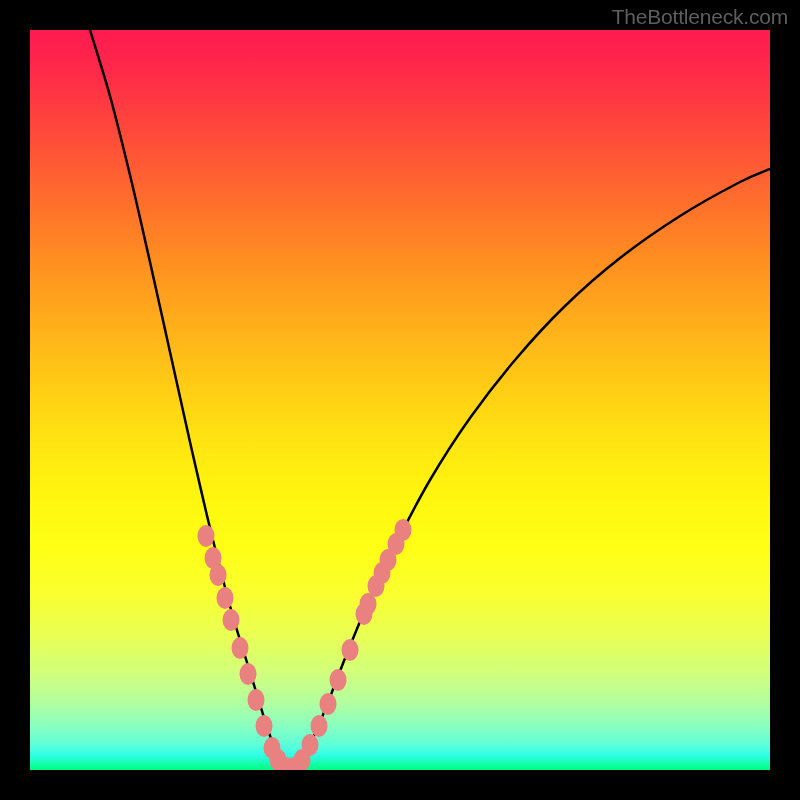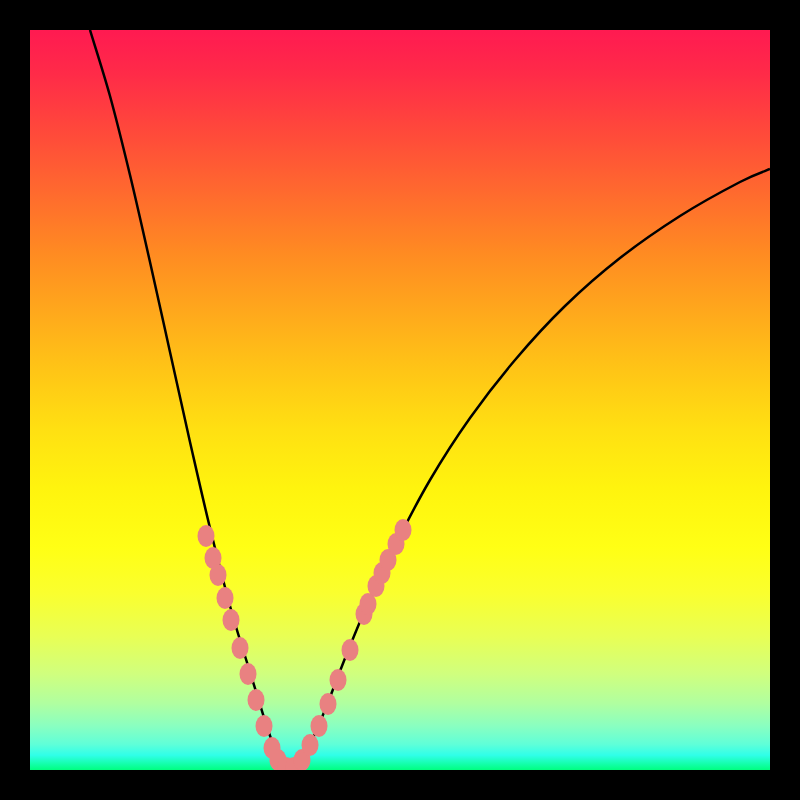--- a/index.html
+++ b/index.html
@@ -75,20 +75,21 @@
   }
   .marker {
     fill: #e98181;
     stroke: none;
   }
 </style>
 </head>
 <body>
 
 <div class="chart-container">
+  <div class="watermark">TheBottleneck.com</div>
 
   <div class="plot-area">
     <div class="gradient-bg"></div>
 
     <svg class="overlay" viewBox="0 0 740 740">
       <path id="curve-path" class="curve" d="M 60 0 C 63.3 11.0, 73.3 41.8, 80 66 C 86.7 90.2, 93.3 117.3, 100 145 C 106.7 172.7, 113.3 202.5, 120 232 C 126.7 261.5, 133.3 292.0, 140 322 C 146.7 352.0, 153.3 382.7, 160 412 C 166.7 441.3, 173.3 470.7, 180 498 C 186.7 525.3, 194.2 554.7, 200 576 C 205.8 597.3, 210.3 610.7, 215 626 C 219.7 641.3, 224.2 655.7, 228 668 C 231.8 680.3, 235.0 691.0, 238 700 C 241.0 709.0, 243.7 716.3, 246 722 C 248.3 727.7, 250.0 731.2, 252 734 C 254.0 736.8, 256.0 738.5, 258 739 C 260.0 739.5, 261.7 738.8, 264 737 C 266.3 735.2, 269.0 732.5, 272 728 C 275.0 723.5, 278.2 718.0, 282 710 C 285.8 702.0, 290.0 692.3, 295 680 C 300.0 667.7, 305.3 652.7, 312 636 C 318.7 619.3, 326.2 600.0, 335 580 C 343.8 560.0, 354.2 537.7, 365 516 C 375.8 494.3, 387.5 471.3, 400 450 C 412.5 428.7, 425.8 408.0, 440 388 C 454.2 368.0, 469.2 348.7, 485 330 C 500.8 311.3, 517.5 293.0, 535 276 C 552.5 259.0, 570.8 243.0, 590 228 C 609.2 213.0, 630.0 198.7, 650 186 C 670.0 173.3, 695.0 159.8, 710 152 C 725.0 144.2, 735.0 141.2, 740 139 "></path>
       <g id="markers-group">
           <ellipse cx="176" cy="506" rx="8.5" ry="11" class="marker"></ellipse>
           <ellipse cx="183" cy="528" rx="8.5" ry="11" class="marker"></ellipse>
           <ellipse cx="188" cy="545" rx="8.5" ry="11" class="marker"></ellipse>

